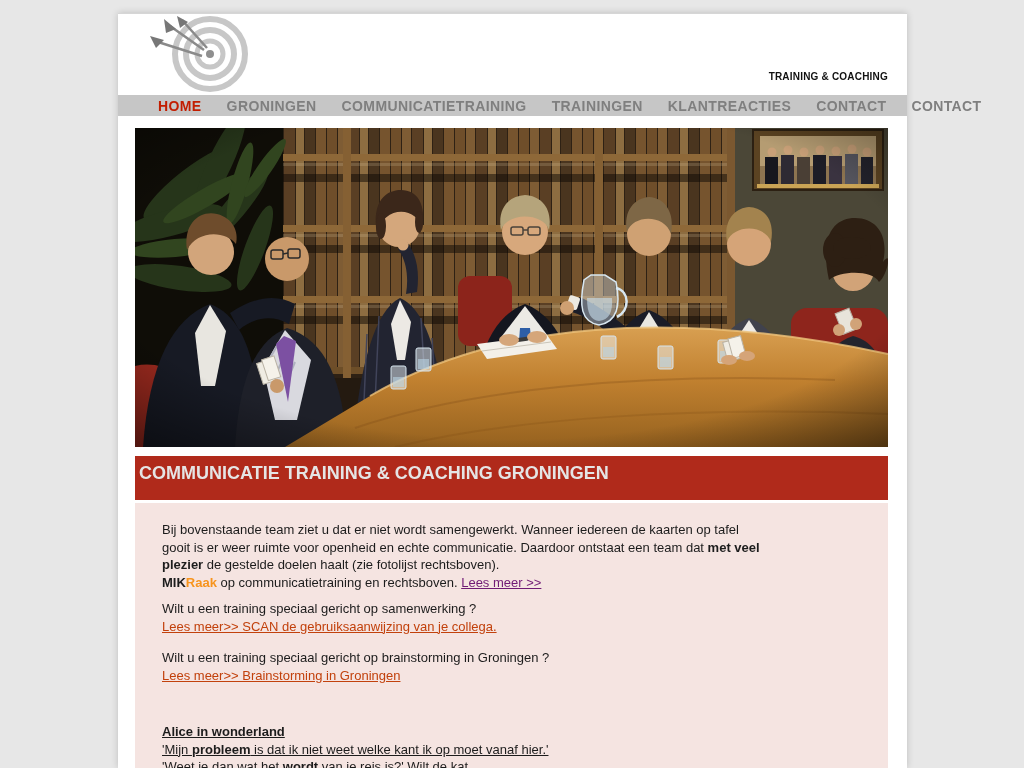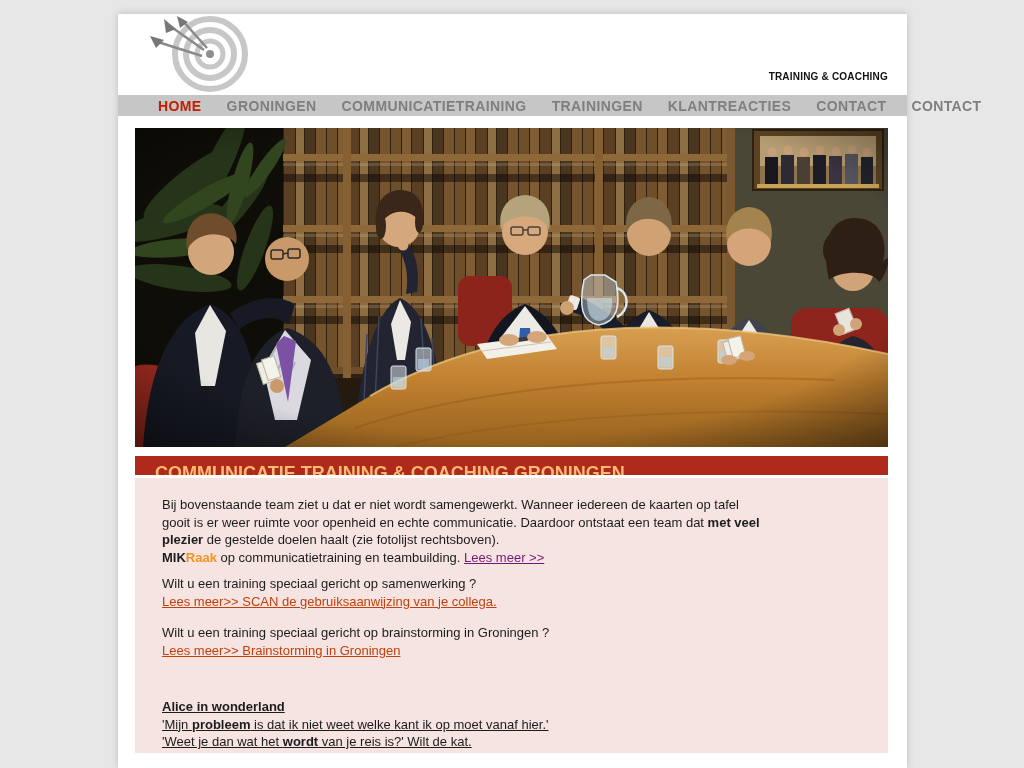--- a/index.html
+++ b/index.html
@@ -40,24 +40,24 @@
   .nav a { color:#7f7f7f; text-decoration:none; cursor:pointer; white-space:nowrap; }
   .nav a.active { color:#c21d00; }
   
   .hero {
     margin:12px 19px 0 17px; width:753px; height:319px;
     background:#1c140d; overflow:hidden; position:relative;
   }
   .hero svg { display:block; }
   
   .banner {
-    margin:9px 19px 0 17px; width:753px; height:19px;
-    background:#b02a1b; color:#fdba74;
+    margin:9px 19px 0 17px; width:753px; height:44px;
+    background:#b02a1b; color:#e5e5e5;
     font-size:18px; font-weight:bold; line-height:35px;
-    padding-left:20px; letter-spacing:0; white-space:nowrap; overflow:hidden;
+    padding-left:4px; letter-spacing:0; white-space:nowrap; overflow:hidden;
   }
   
   .content {
     margin:3px 19px 0 17px; width:753px; height:275px;
     background:#f5e4e1; color:#1c1c1c;
     padding:18px 30px 0 27px;
     font-size:13px; line-height:17.5px; overflow:hidden;
   }
   .content p { margin:0 0 9px 0; max-width:604px; }
   .content p.q2 { margin-bottom:14px; }
@@ -326,21 +326,21 @@
       </g>
 
       <rect x="0" y="0" width="753" height="319" fill="url(#vig)"></rect>
     </svg>
   </div>
 
   <div class="banner">COMMUNICATIE TRAINING &amp; COACHING GRONINGEN</div>
 
   <div class="content">
     <p><span>Bij bovenstaande team ziet u dat er niet wordt samengewerkt. Wanneer iedereen de kaarten op tafel gooit is er weer ruimte voor openheid en echte communicatie. Daardoor ontstaat een team dat </span><b>met veel plezier</b><span> de gestelde doelen haalt (zie fotolijst rechtsboven).</span><br>
-      <b>MIK</b><span class="brand-orange">Raak</span><span> op communicatietraining en teambuilding. </span><a class="dark-link">Lees meer &gt;&gt;</a></p>
+      <b>MIK</b><span class="brand-orange">Raak</span><span> op communicatietraining en rechtsboven. </span><a class="dark-link">Lees meer &gt;&gt;</a></p>
 
     <p class="q2"><span>Wilt u een training speciaal gericht op samenwerking ?</span><br>
       <a class="blue-link">Lees meer&gt;&gt; SCAN de gebruiksaanwijzing van je collega.</a></p>
 
     <p><span>Wilt u een training speciaal gericht op brainstorming in Groningen ?</span><br>
       <a class="blue-link">Lees meer&gt;&gt; Brainstorming in Groningen</a></p>
 
     <p class="alice"><b>Alice in wonderland</b><br>
       <span><span>'Mijn </span><b>probleem</b><span> is dat ik niet weet welke kant ik op moet vanaf hier.'</span></span><br>
       <span><span>'Weet je dan wat het </span><b>wordt</b><span> van je reis is?' Wilt de kat.</span></span></p>

